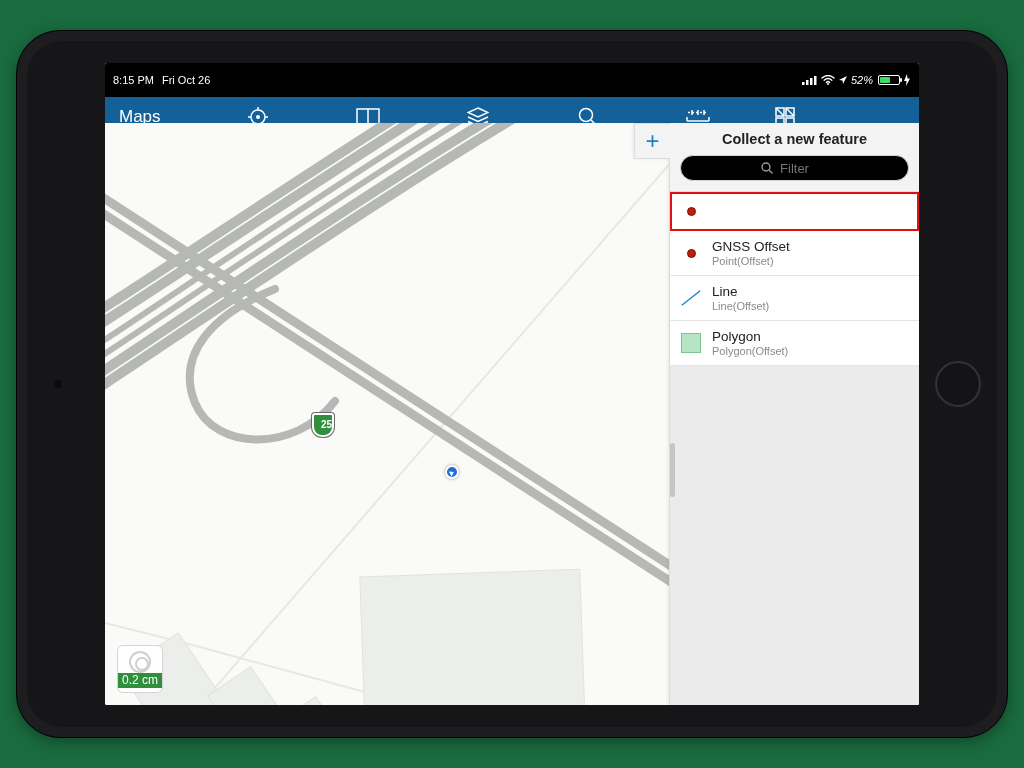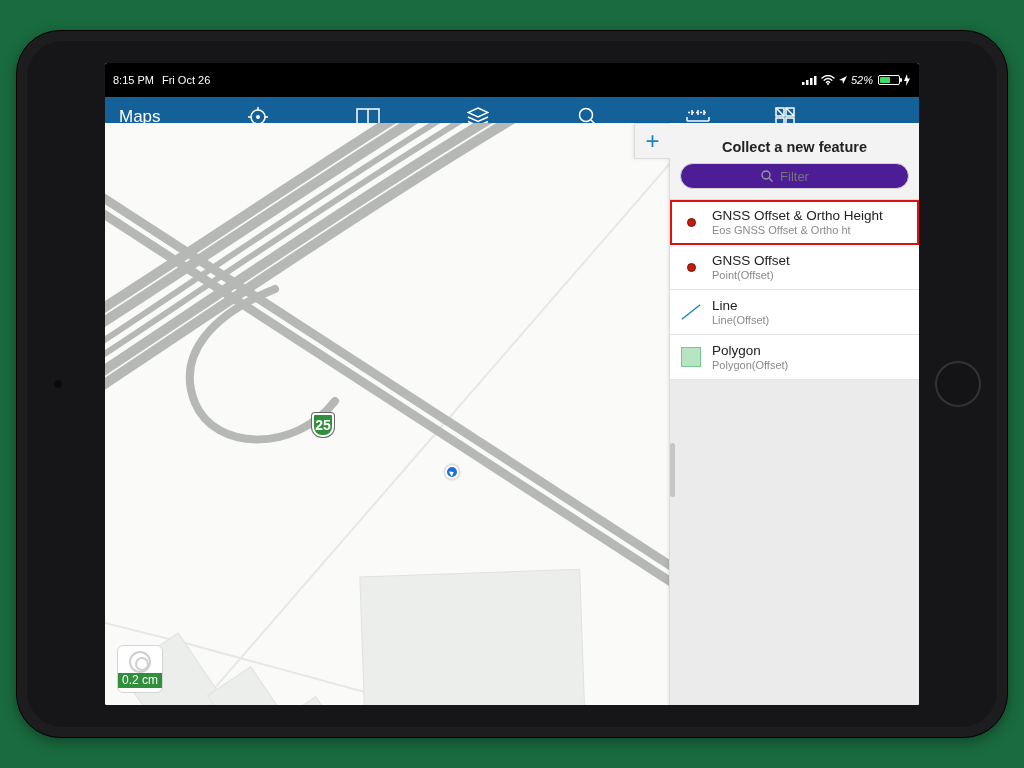--- a/index.html
+++ b/index.html
@@ -61,55 +61,55 @@
     background:#1e6fd6; border:2px solid #fff; box-shadow:0 0 3px rgba(0,0,0,.4);
   }
   .loc-dot::after { content:""; position:absolute; left:3px; top:3px; width:0; height:0;
     border-left:4px solid #fff; border-top:3px solid transparent; border-bottom:3px solid transparent;
     transform: rotate(-30deg); }
 
   
   .shield {
     position:absolute; left:207px; top:290px; width:22px; height:24px;
     background:#2f8f3d; border-radius:3px 3px 10px 10px; border:2px solid #fff;
-    color:#fff; font-size:14px; text-align:center; line-height:20px; font-weight:600;
+    color:#fff; font-size:10px; text-align:right; line-height:20px; font-weight:600;
     box-shadow:0 0 0 1px #6a6a6a;
   }
 
   
   .acc-badge {
     position:absolute; left:12px; bottom:12px; width:46px; height:48px;
     background:#fff; border:1px solid #d4d4d4; border-radius:6px; overflow:hidden;
     display:flex; flex-direction:column; align-items:center;
   }
   .acc-badge .ring { margin-top:5px; width:22px; height:22px; border-radius:50%; border:2px solid #cfcfcf; position:relative; }
   .acc-badge .ring::after { content:""; position:absolute; left:4px; top:4px; width:10px; height:10px; border-radius:50%; border:2px solid #cfcfcf; }
   .acc-badge .val { width:100%; background:#2f8f3d; color:#fff; font-size:12px; text-align:center; line-height:15px; height:15px; }
 
   
   .panel {
     position:absolute; right:0; top:60px; width:250px; bottom:0;
     background:#ebebeb; border-left:1px solid #dcdcdc; box-shadow:-1px 0 3px rgba(0,0,0,.08);
     display:flex; flex-direction:column;
   }
   .panel-head {
-    background:#f3f3f3; border-bottom:1px solid #ddd; padding:16px 10px 10px 10px;
+    background:#f3f3f3; border-bottom:1px solid #ddd; padding:8px 10px 10px 10px;
     position:relative;
   }
   .panel-plus {
     position:absolute; left:-36px; top:0; width:36px; height:36px;
     background:#f3f3f3; border:1px solid #dcdcdc; border-right:none;
     display:flex; align-items:center; justify-content:center;
     box-shadow:-1px 0 3px rgba(0,0,0,.08);
   }
   .panel-plus .plus { color:#1982c8; font-size:24px; font-weight:300; line-height:1; }
   .panel-title { text-align:center; font-size:14.5px; font-weight:600; color:#222; margin-bottom:8px; }
   .filter {
     width:100%; height:26px; border:1px solid #d4d4d4; border-radius:13px;
-    background:#4c1d95; font-size:13px; color:#8a8a8a; text-align:center;
+    background:#000000; font-size:13px; color:#8a8a8a; text-align:center;
   }
   .filter-wrap { position:relative; }
   .filter-wrap .mag { position:absolute; left:50%; top:50%; transform:translate(-34px,-50%); width:12px; height:12px; }
   .filter-wrap .mag circle { stroke:#9a9a9a; fill:none; stroke-width:1.4; }
   .filter-wrap .mag line { stroke:#9a9a9a; stroke-width:1.4; }
 
   .feat-list { background:#fff; }
   .feat-item {
     display:flex; align-items:center; gap:10px; padding:8px 10px;
     border-bottom:1px solid #e5e5e5; cursor:pointer; background:#fff;
@@ -273,24 +273,20 @@
                 <line x1="8" y1="8" x2="11.5" y2="11.5"></line>
               </svg>
             <input class="filter" placeholder="Filter" style="">
           </div>
         </div>
         <div class="feat-list" id="feat-list">
             <div class="feat-item highlight">
               <div class="feat-icon">
                 <span class="dot-red"></span>
               </div>
-              <div class="feat-text">
-                <div class="t1">GNSS Offset &amp; Ortho Height</div>
-                <div class="t2">Eos GNSS Offset &amp; Ortho ht</div>
-              </div>
             </div>
             <div class="feat-item">
               <div class="feat-icon">
                 <span class="dot-red"></span>
               </div>
               <div class="feat-text">
                 <div class="t1">GNSS Offset</div>
                 <div class="t2">Point(Offset)</div>
               </div>
             </div>

